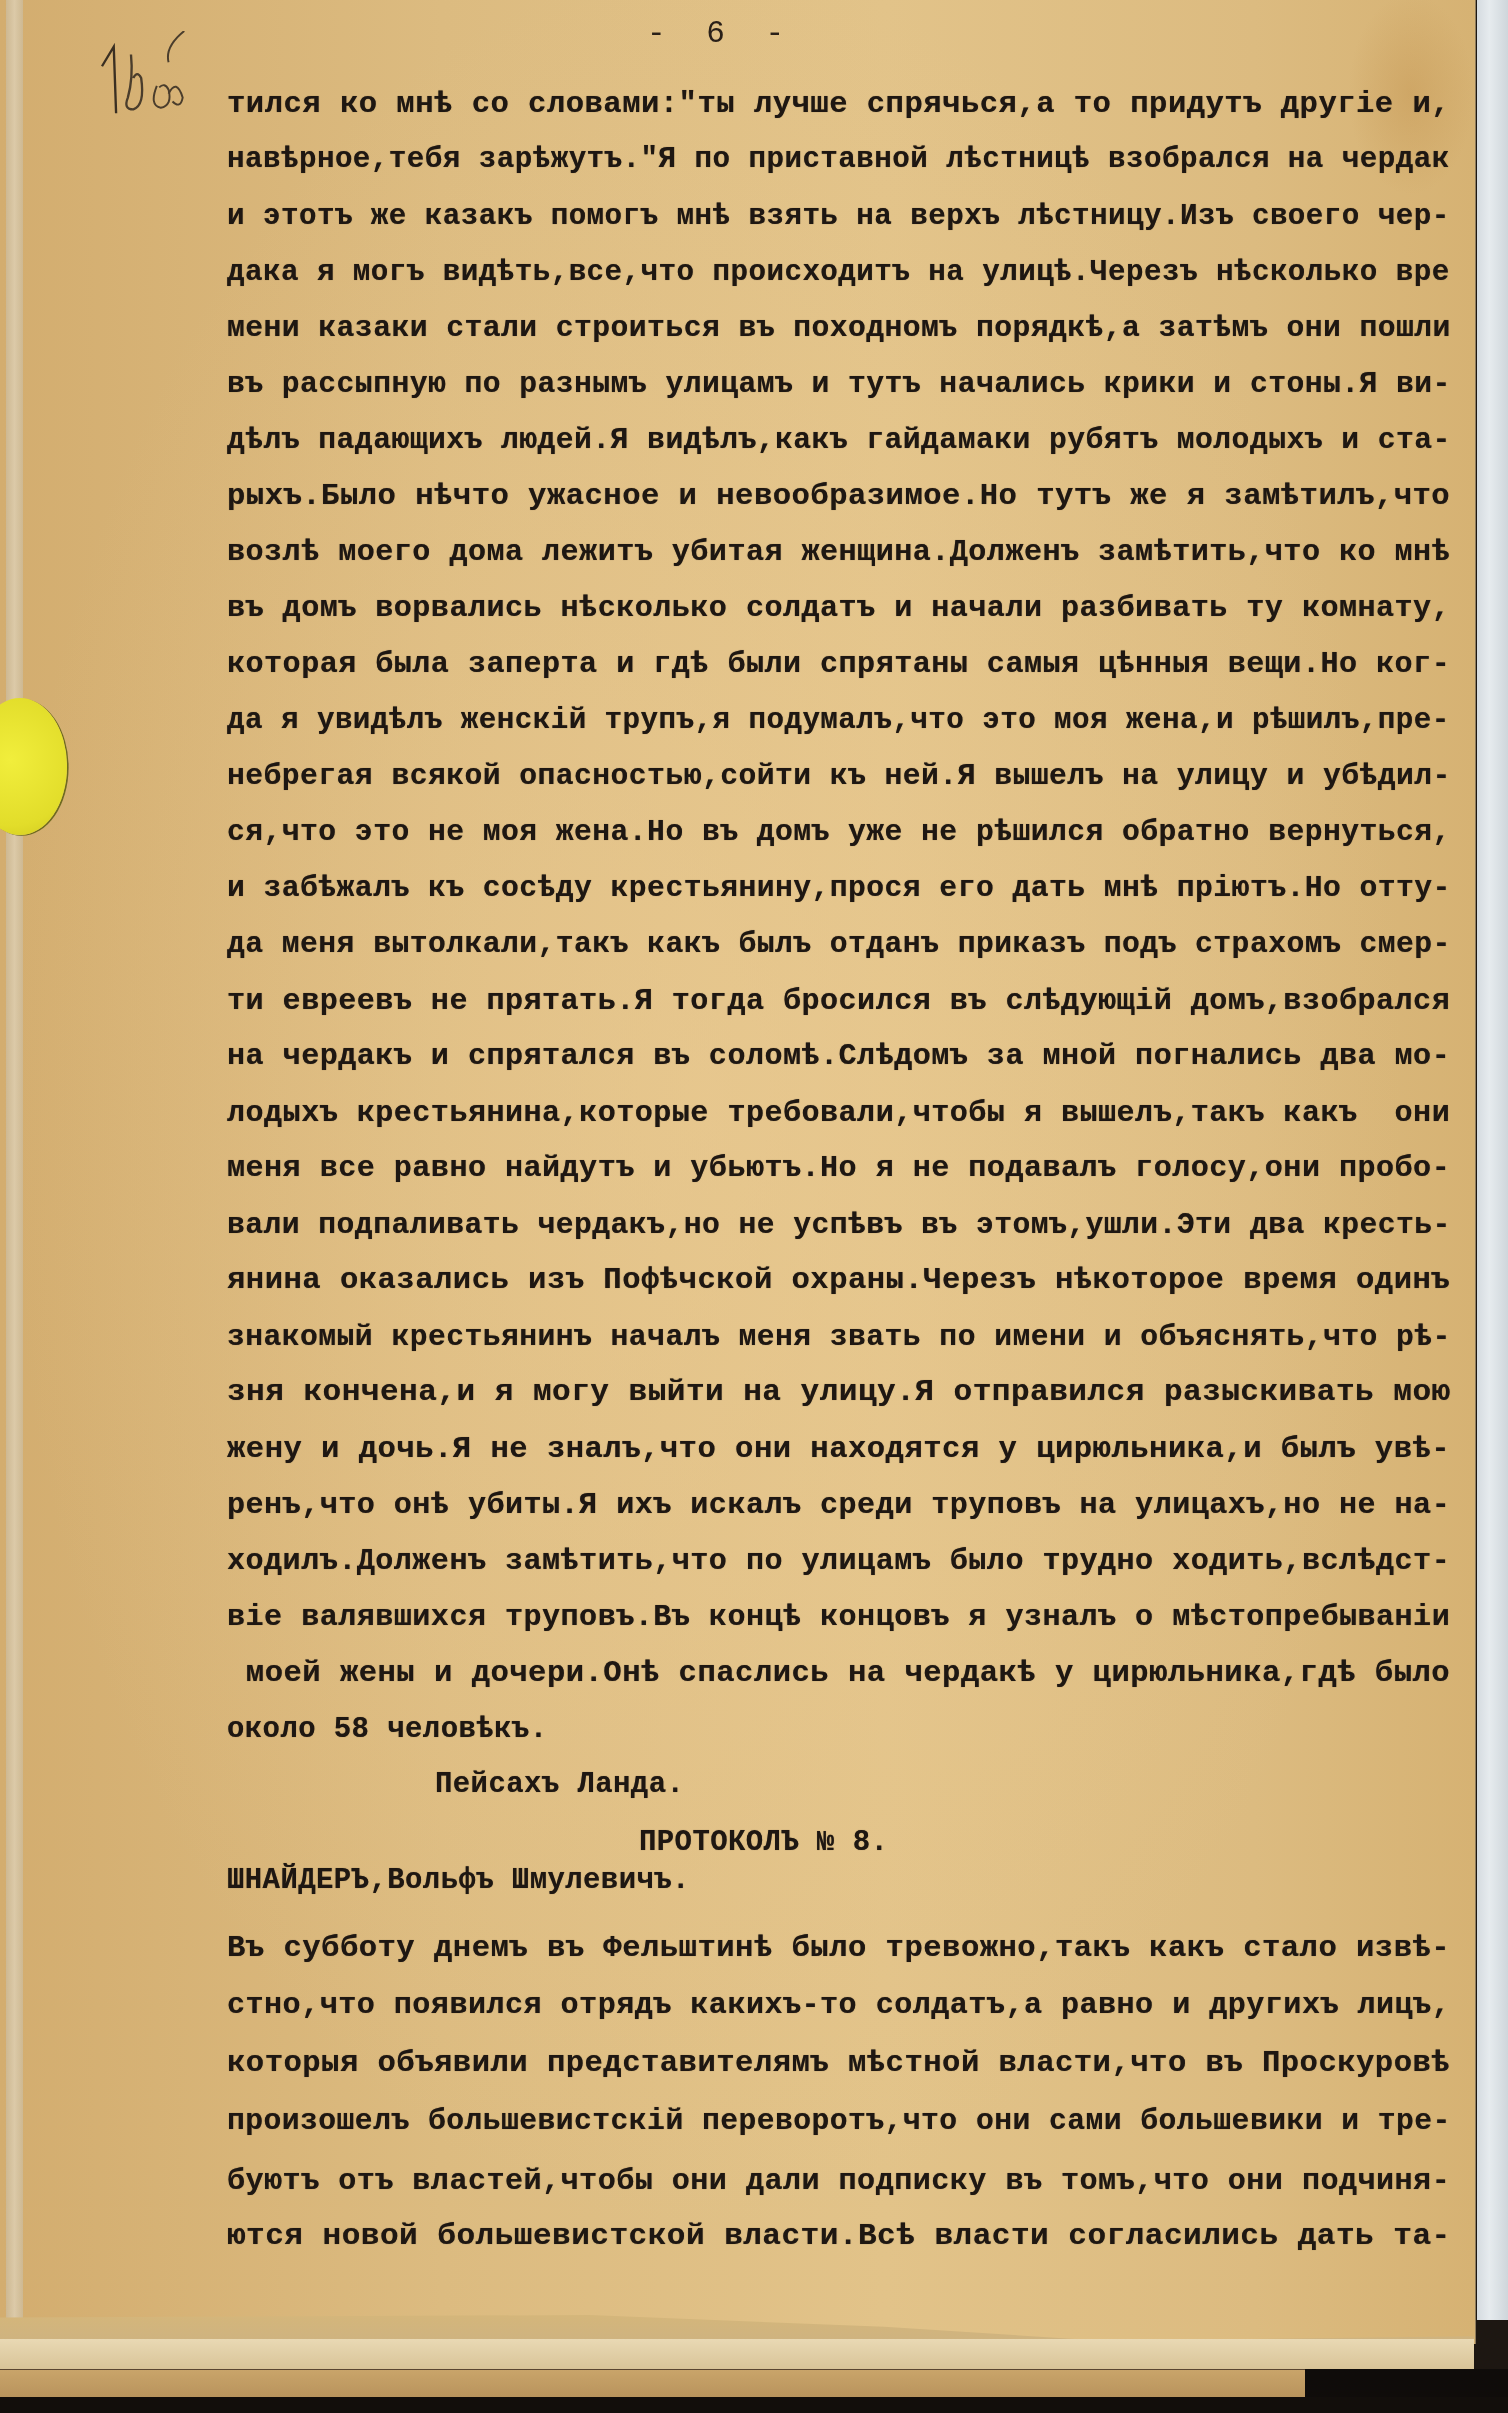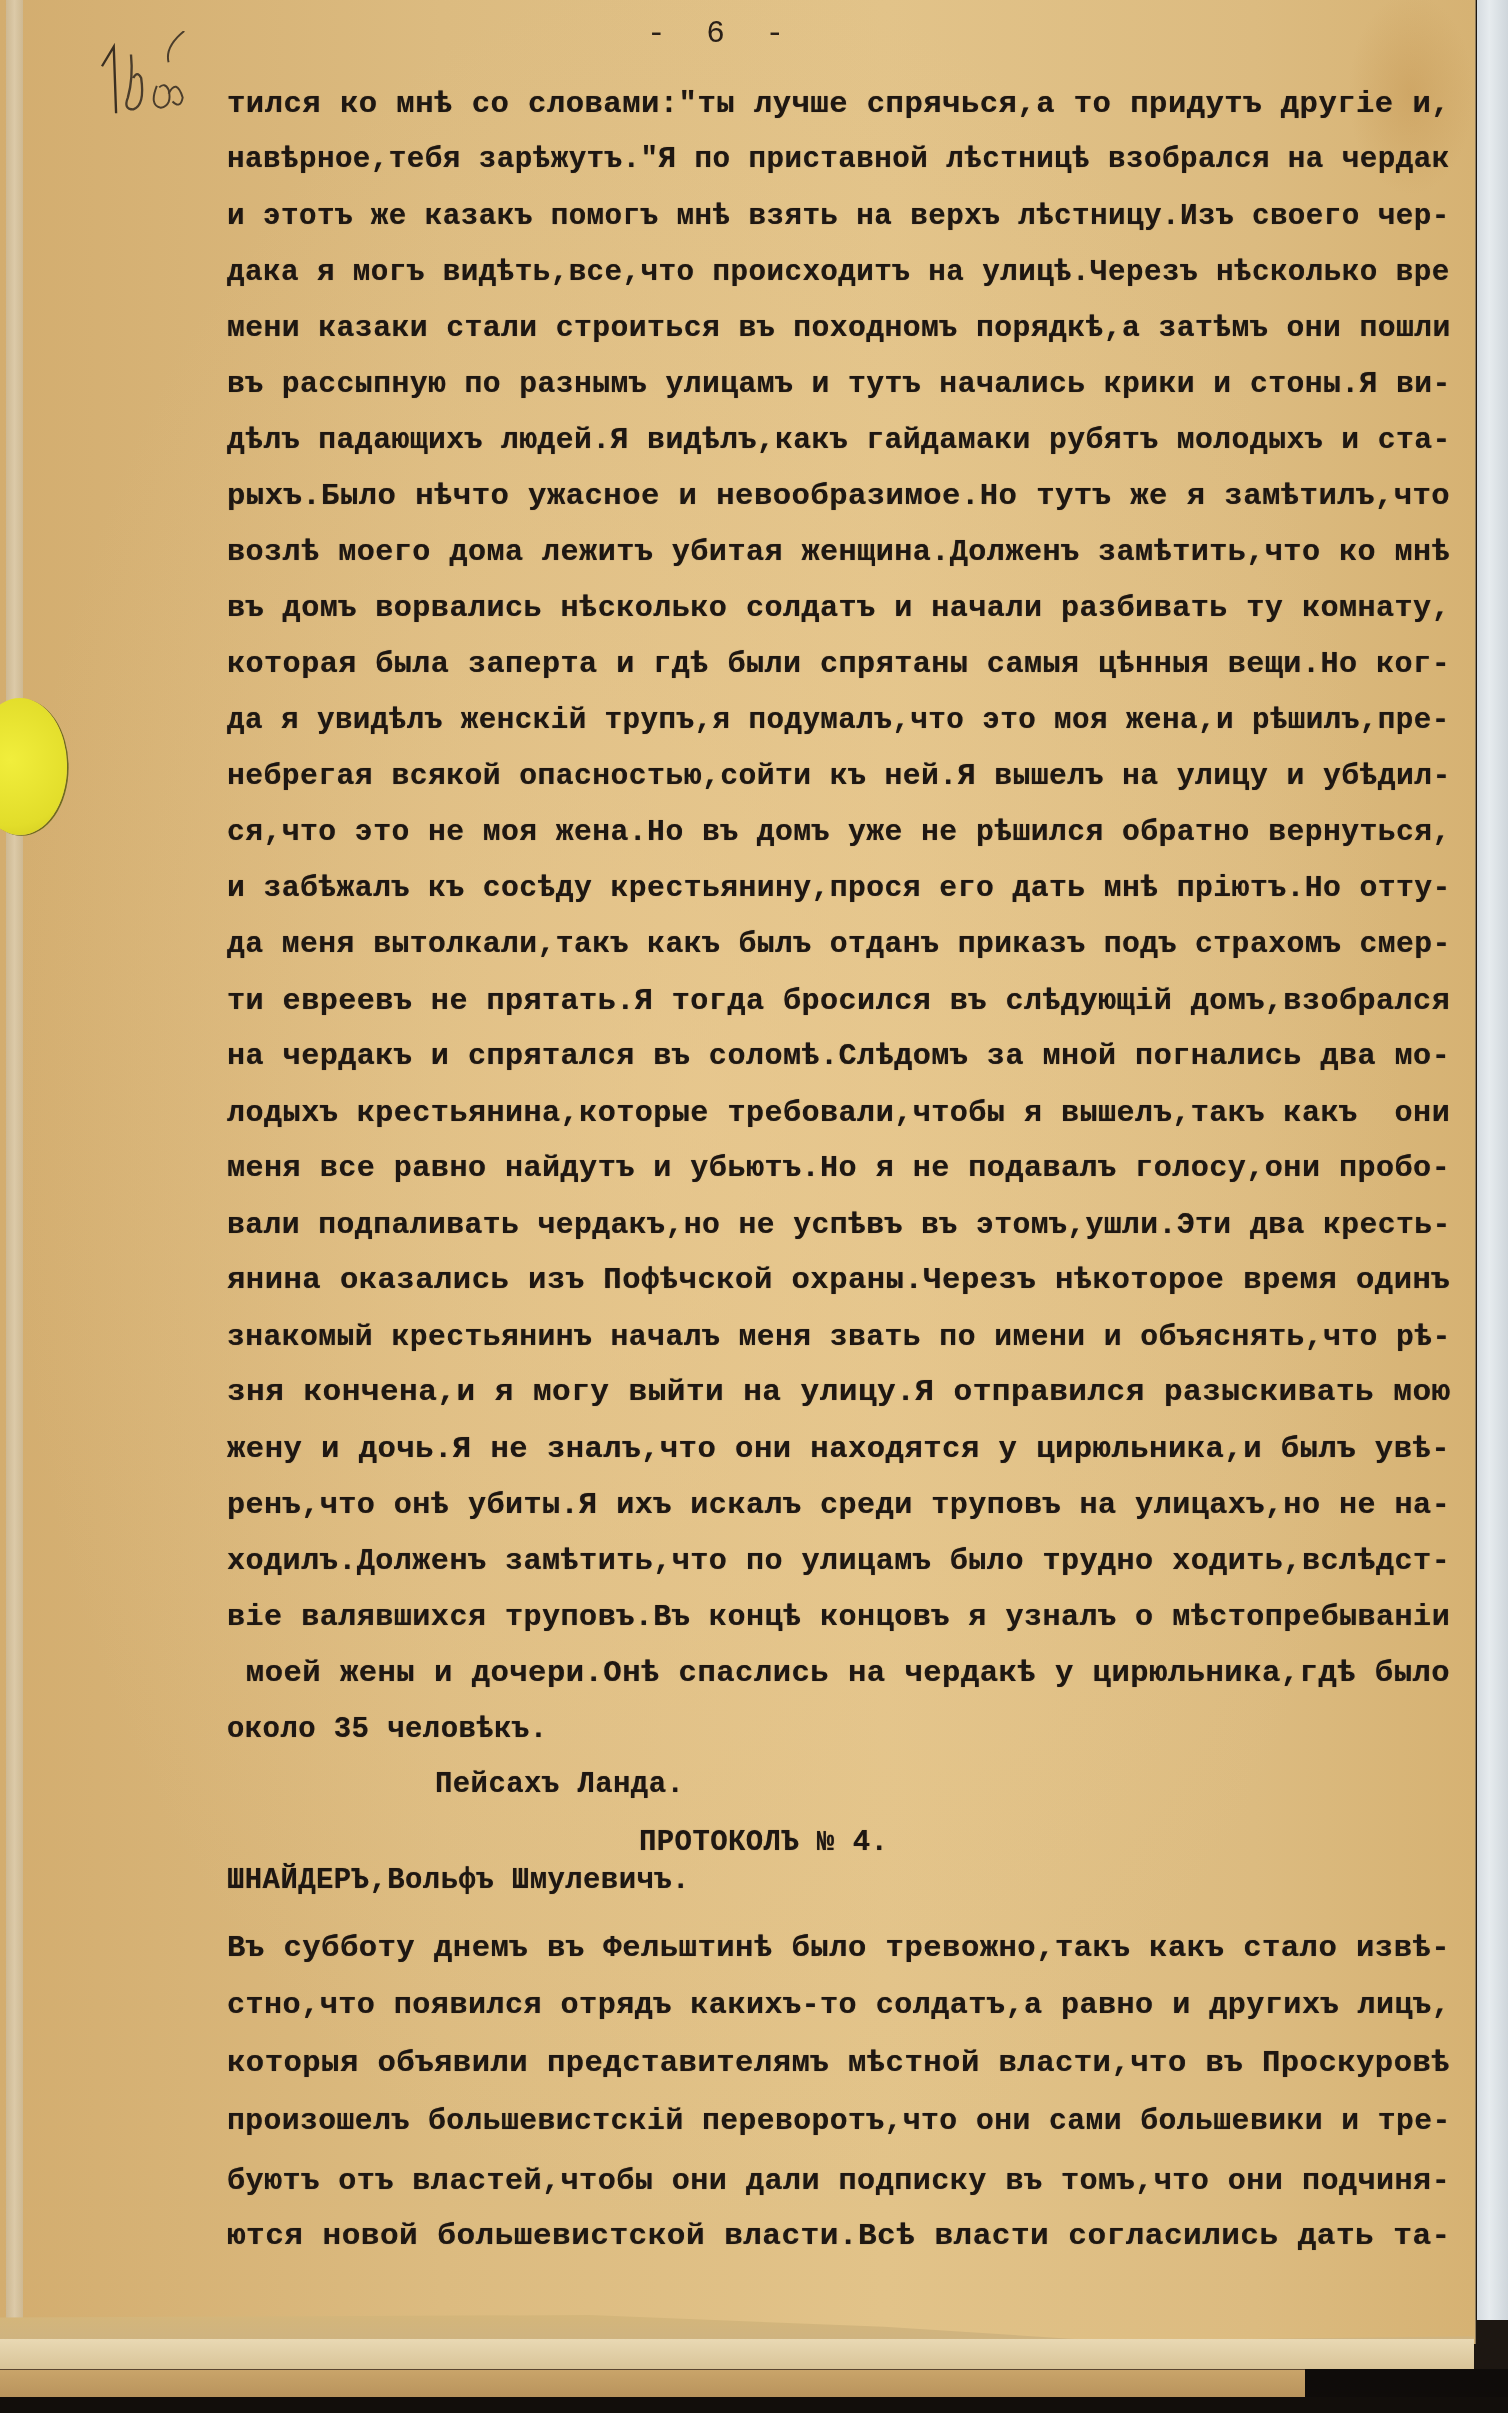--- a/index.html
+++ b/index.html
@@ -100,25 +100,25 @@
   <div class="line" style="top: 1152px; transform: scaleX(1.041);">меня все равно найдутъ и убьютъ.Но я не подавалъ голосу,они пробо-</div>
   <div class="line" style="top: 1209px; transform: scaleX(1.026);">вали подпаливать чердакъ,но не успѣвъ въ этомъ,ушли.Эти два кресть-</div>
   <div class="line" style="top: 1264px; transform: scaleX(1.057);">янина оказались изъ Пофѣчской охраны.Черезъ нѣкоторое время одинъ</div>
   <div class="line" style="top: 1321px; transform: scaleX(1.026);">знакомый крестьянинъ началъ меня звать по имени и объяснять,что рѣ-</div>
   <div class="line" style="top: 1376px; transform: scaleX(1.074);">зня кончена,и я могу выйти на улицу.Я отправился разыскивать мою</div>
   <div class="line" style="top: 1433px; transform: scaleX(1.057);">жену и дочь.Я не зналъ,что они находятся у цирюльника,и былъ увѣ-</div>
   <div class="line" style="top: 1489px; transform: scaleX(1.041);">ренъ,что онѣ убиты.Я ихъ искалъ среди труповъ на улицахъ,но не на-</div>
   <div class="line" style="top: 1545px; transform: scaleX(1.041);">ходилъ.Долженъ замѣтить,что по улицамъ было трудно ходить,вслѣдст-</div>
   <div class="line" style="top: 1601px; transform: scaleX(1.041);">віе валявшихся труповъ.Въ концѣ концовъ я узналъ о мѣстопребываніи</div>
   <div class="line" style="top: 1657px; transform: scaleX(1.057);"> моей жены и дочери.Онѣ спаслись на чердакѣ у цирюльника,гдѣ было</div>
-  <div class="line" style="top:1713px">около 35 человѣкъ.</div>
+  <div class="line" style="top:1713px">около 58 человѣкъ.</div>
 </div>
 
 <div class="line" style="top:1768px; left:435px">Пейсахъ Ланда.</div>
-<div class="line" style="top:1826px; left:639px">ПРОТОКОЛЪ № 4.</div>
+<div class="line" style="top:1826px; left:639px">ПРОТОКОЛЪ № 8.</div>
 <div class="line" style="top:1864px">ШНАЙДЕРЪ,Вольфъ Шмулевичъ.</div>
 
 <div id="protocol-lines">
   <div class="line" style="top: 1932px; transform: scaleX(1.057);">Въ субботу днемъ въ Фельштинѣ было тревожно,такъ какъ стало извѣ-</div>
   <div class="line" style="top: 1989px; transform: scaleX(1.041);">стно,что появился отрядъ какихъ-то солдатъ,а равно и другихъ лицъ,</div>
   <div class="line" style="top: 2047px; transform: scaleX(1.057);">которыя объявили представителямъ мѣстной власти,что въ Проскуровѣ</div>
   <div class="line" style="top: 2105px; transform: scaleX(1.026);">произошелъ большевистскій переворотъ,что они сами большевики и тре-</div>
   <div class="line" style="top: 2165px; transform: scaleX(1.041);">буютъ отъ властей,чтобы они дали подписку въ томъ,что они подчиня-</div>
   <div class="line" style="top: 2220px; transform: scaleX(1.074);">ются новой большевистской власти.Всѣ власти согласились дать та-</div>
 </div>

